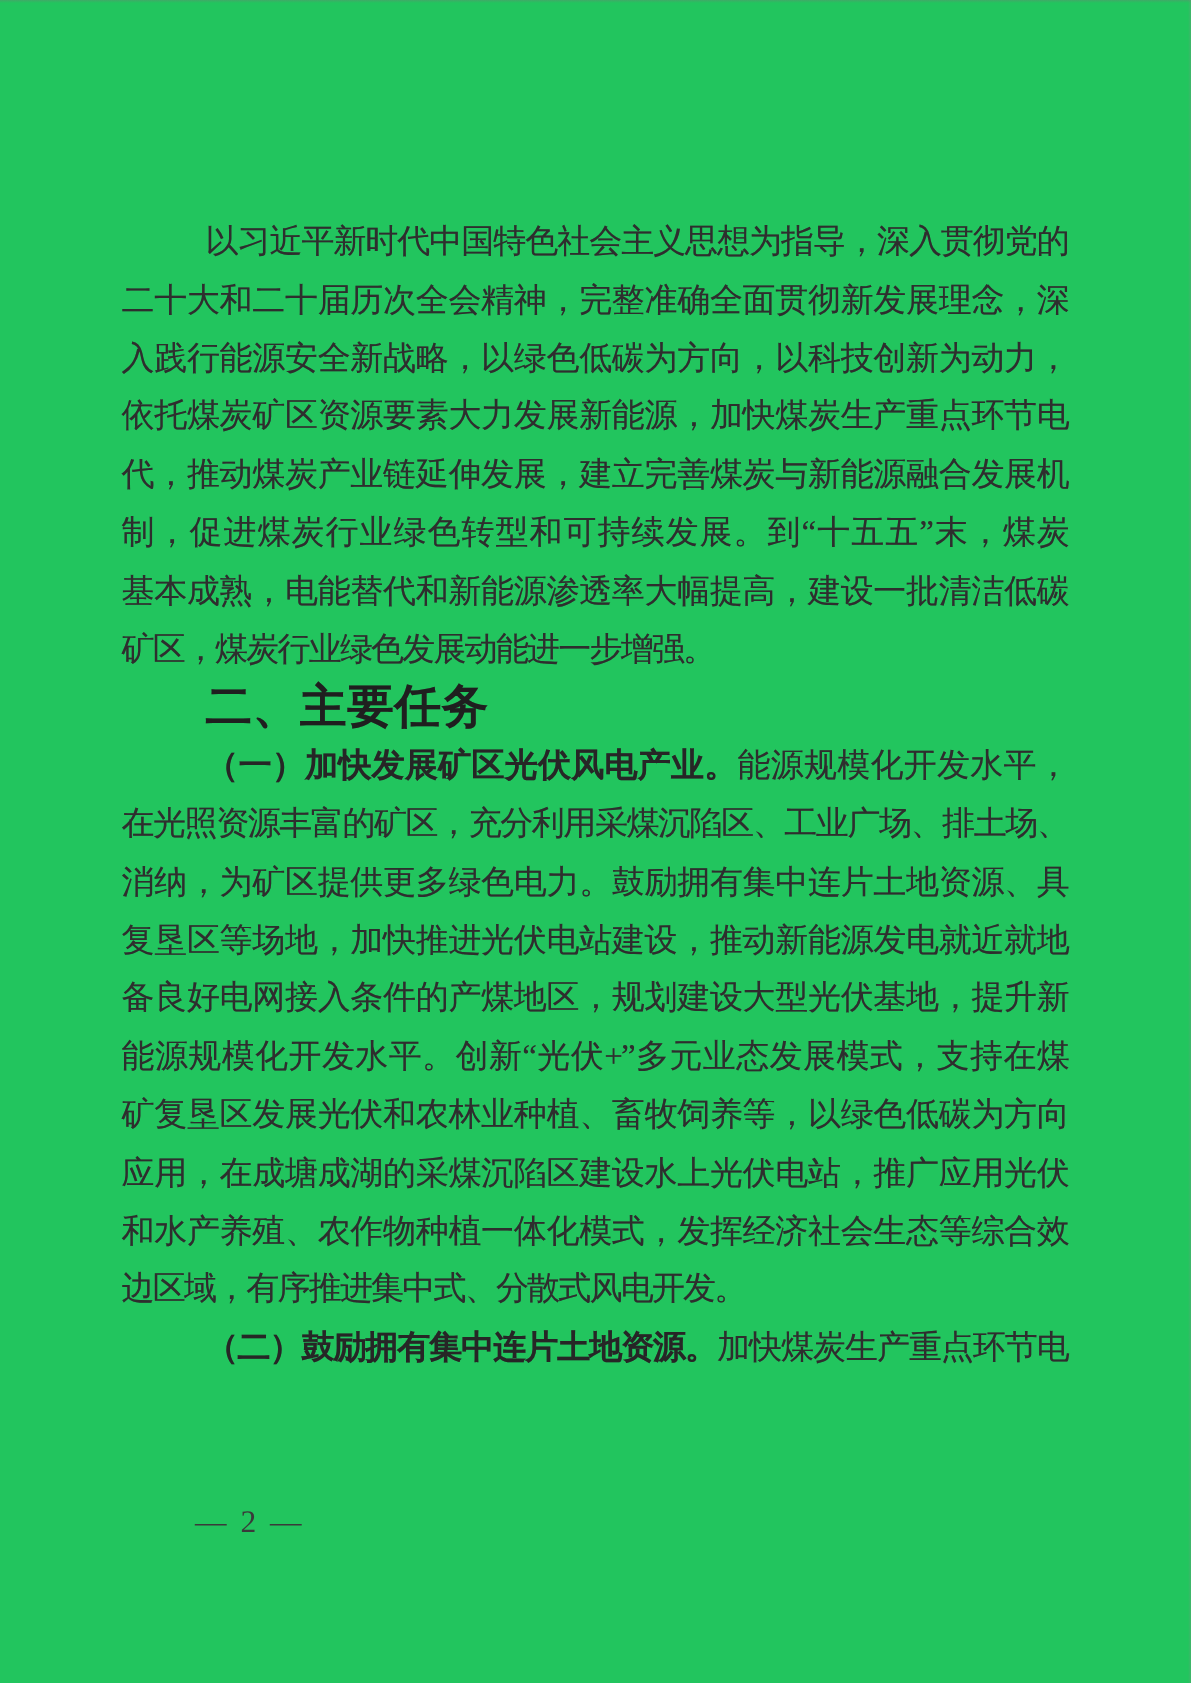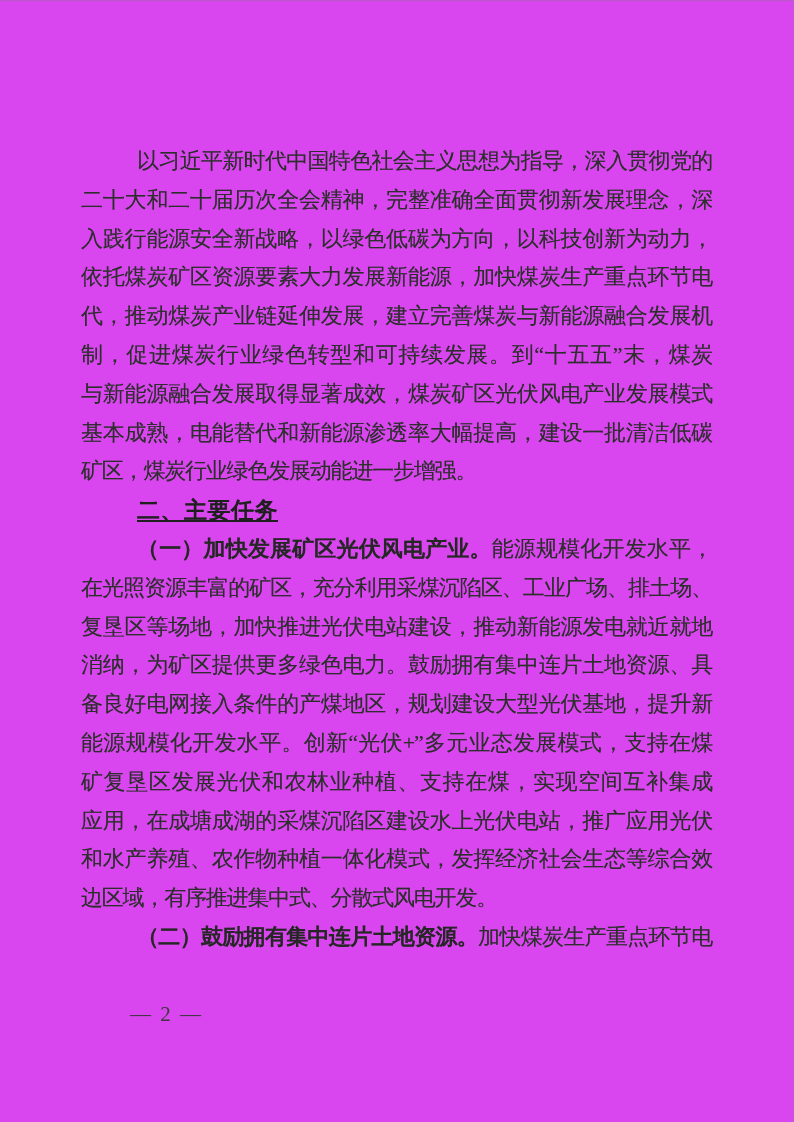--- a/index.html
+++ b/index.html
@@ -5,21 +5,21 @@
   html, body {
     margin: 0;
     padding: 0;
     background: #e8e8e8;
   }
   .page {
     position: relative;
     width: 794px;
     height: 1122px;
     margin: 0 auto;
-    background: #d946ef;
+    background: #22c55e;
     overflow: hidden;
     font-family: "Liberation Serif", "DejaVu Serif", serif;
     color: #2b2b2b;
   }
   
   .page::before {
     content: "";
     position: absolute;
     top: 0; left: 0; right: 0;
     height: 2px;
@@ -53,24 +53,23 @@
     text-shadow: 0 0 0.4px rgba(60,60,60,0.55);
   }
   .line.indent { padding-left: 56px; }
   .line.last {
     text-align: right;
     text-align-last: left;
   }
   .para.heading .line {
     font-family: "Liberation Sans", "DejaVu Sans", sans-serif;
     font-weight: 700;
-    font-size: 23px;
+    font-size: 31px;
     letter-spacing: 0.5px;
     color: #1f1f1f;
-    text-decoration: underline;
   }
   .emph {
     font-weight: 700;
     color: #262626;
   }
   .page-number {
     position: absolute;
     left: 130px;
     top: 1002px;
     font-size: 21px;
@@ -84,35 +83,34 @@
 
 <div class="page">
   <div class="doc-body">
       <div class="para body">
         <div class="line indent"><span>以习近平新时代中国特色社会主义思想为指导，深入贯彻党的</span></div>
         <div class="line"><span>二十大和二十届历次全会精神，完整准确全面贯彻新发展理念，深</span></div>
         <div class="line"><span>入践行能源安全新战略，以绿色低碳为方向，以科技创新为动力，</span></div>
         <div class="line"><span>依托煤炭矿区资源要素大力发展新能源，加快煤炭生产重点环节电</span></div>
         <div class="line"><span>代，推动煤炭产业链延伸发展，建立完善煤炭与新能源融合发展机</span></div>
         <div class="line"><span>制，促进煤炭行业绿色转型和可持续发展。到“十五五”末，煤炭</span></div>
-        <div class="line"><span>与新能源融合发展取得显著成效，煤炭矿区光伏风电产业发展模式</span></div>
         <div class="line"><span>基本成熟，电能替代和新能源渗透率大幅提高，建设一批清洁低碳</span></div>
         <div class="line last"><span>矿区，煤炭行业绿色发展动能进一步增强。</span></div>
       </div>
       <div class="para heading">
         <div class="line indent last"><span>二、主要任务</span></div>
       </div>
       <div class="para body">
         <div class="line indent"><span class="emph">（一）加快发展矿区光伏风电产业。</span><span>能源规模化开发水平，</span></div>
         <div class="line"><span>在光照资源丰富的矿区，充分利用采煤沉陷区、工业广场、排土场、</span></div>
+        <div class="line"><span>消纳，为矿区提供更多绿色电力。鼓励拥有集中连片土地资源、具</span></div>
         <div class="line"><span>复垦区等场地，加快推进光伏电站建设，推动新能源发电就近就地</span></div>
-        <div class="line"><span>消纳，为矿区提供更多绿色电力。鼓励拥有集中连片土地资源、具</span></div>
         <div class="line"><span>备良好电网接入条件的产煤地区，规划建设大型光伏基地，提升新</span></div>
         <div class="line"><span>能源规模化开发水平。创新“光伏+”多元业态发展模式，支持在煤</span></div>
-        <div class="line"><span>矿复垦区发展光伏和农林业种植、支持在煤，实现空间互补集成</span></div>
+        <div class="line"><span>矿复垦区发展光伏和农林业种植、畜牧饲养等，以绿色低碳为方向</span></div>
         <div class="line"><span>应用，在成塘成湖的采煤沉陷区建设水上光伏电站，推广应用光伏</span></div>
         <div class="line"><span>和水产养殖、农作物种植一体化模式，发挥经济社会生态等综合效</span></div>
         <div class="line last"><span>边区域，有序推进集中式、分散式风电开发。</span></div>
       </div>
       <div class="para body">
         <div class="line indent"><span class="emph">（二）鼓励拥有集中连片土地资源。</span><span>加快煤炭生产重点环节电</span></div>
       </div>
     </div>
   <div class="page-number">— 2 —</div>
 </div>

